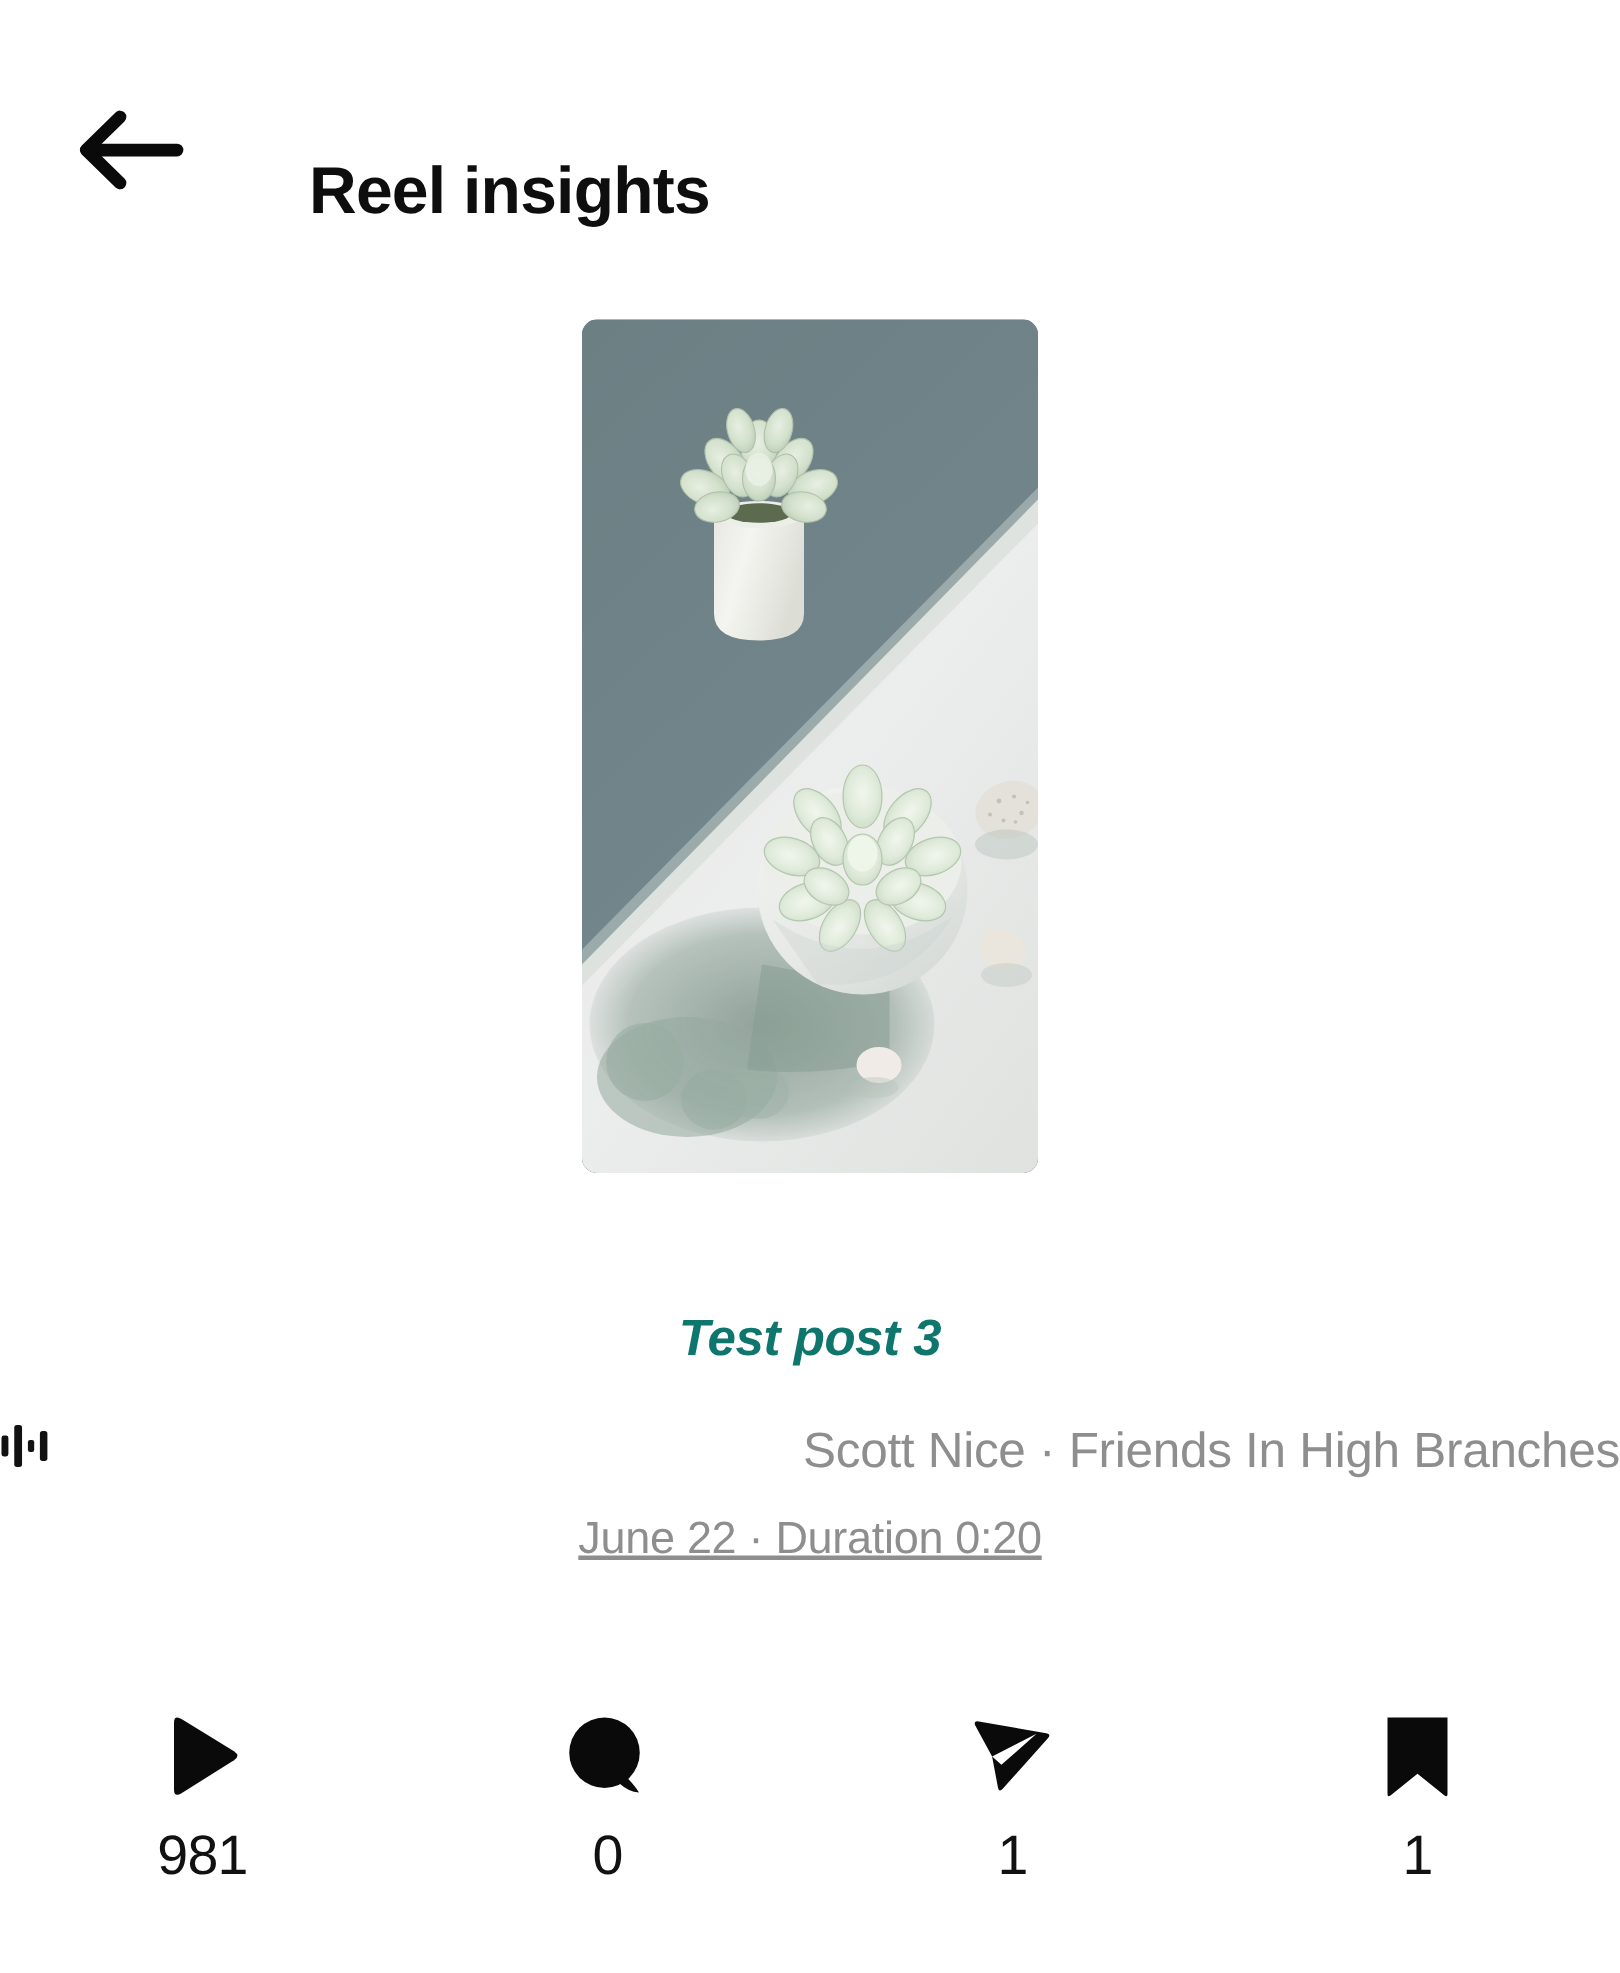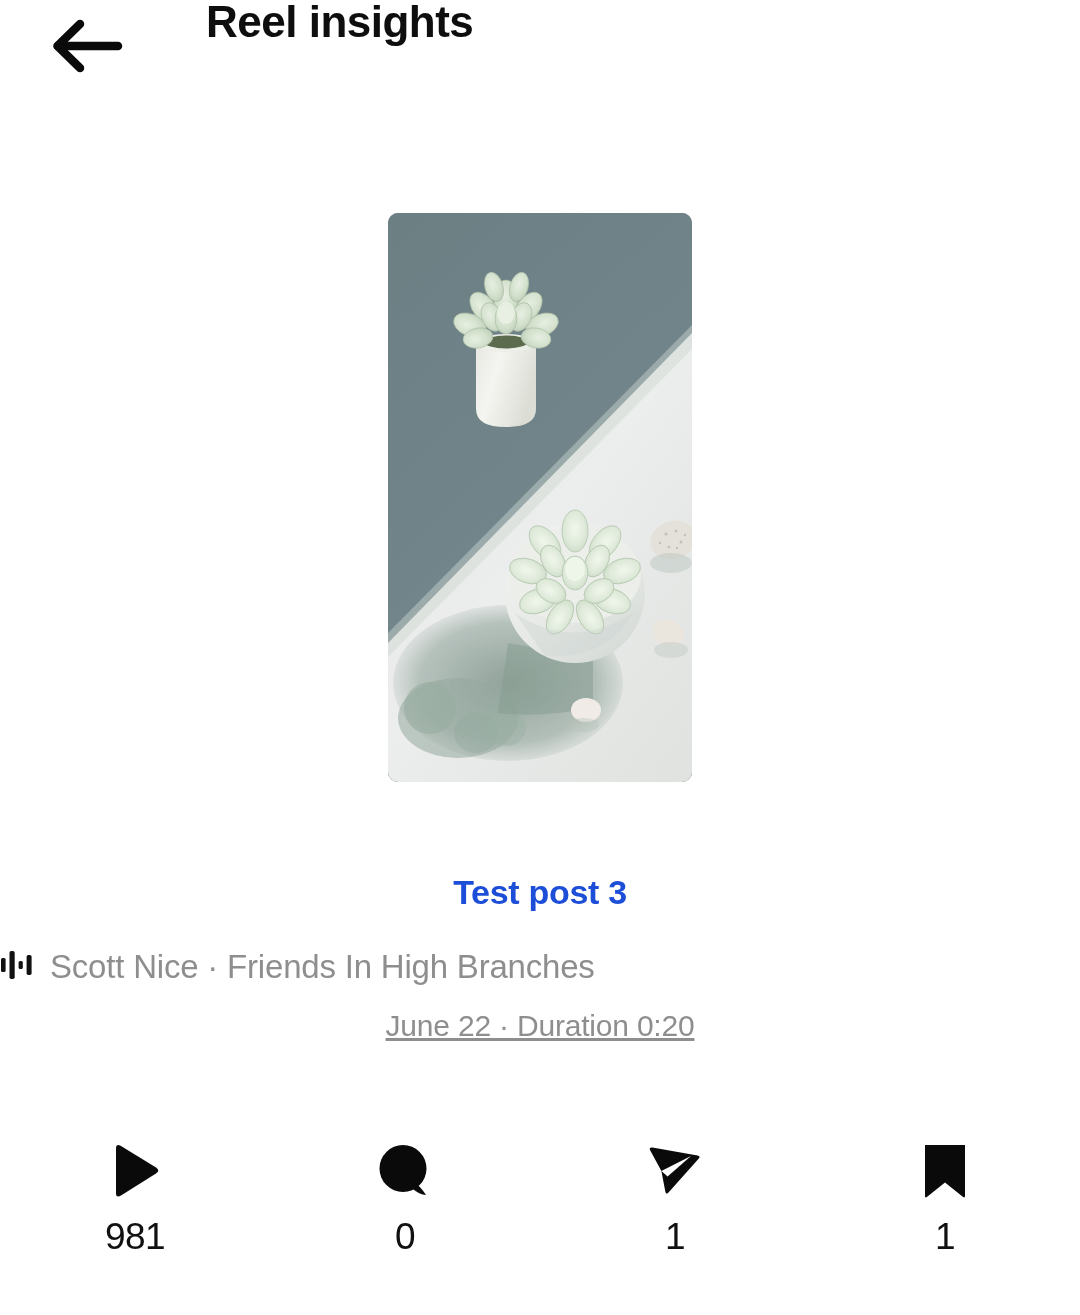--- a/index.html
+++ b/index.html
@@ -22,21 +22,21 @@
   }
 
   
   .header {
     position: absolute;
     top: 0;
     left: 0;
     width: 1080px;
     height: 150px;
     display: flex;
-    align-items: flex-start;
+    align-items: flex-end;
   }
 
   .back-button {
     width: 96px;
     height: 96px;
     margin-left: 38px;
     display: flex;
     align-items: center;
     justify-content: center;
     cursor: pointer;
@@ -71,31 +71,32 @@
     position: absolute;
     top: 872px;
     left: 0;
     width: 1080px;
     text-align: center;
   }
 
   .post-title {
     font-size: 34px;
     font-weight: bold;
-    color: #1d4ed8;
+    color: #0f766e;
     letter-spacing: -0.3px;
     line-height: 1.2;
+    font-style: italic;
   }
 
   .audio-row {
     margin-top: 34px;
     display: flex;
     align-items: center;
-    justify-content: flex-start;
-    gap: 16px;
+    justify-content: space-between;
+    gap: 4px;
   }
 
   .audio-icon { flex: 0 0 auto; display: block; }
 
   .audio-text {
     font-size: 33px;
     color: #8e8e8e;
     line-height: 1.2;
     letter-spacing: -0.2px;
   }

